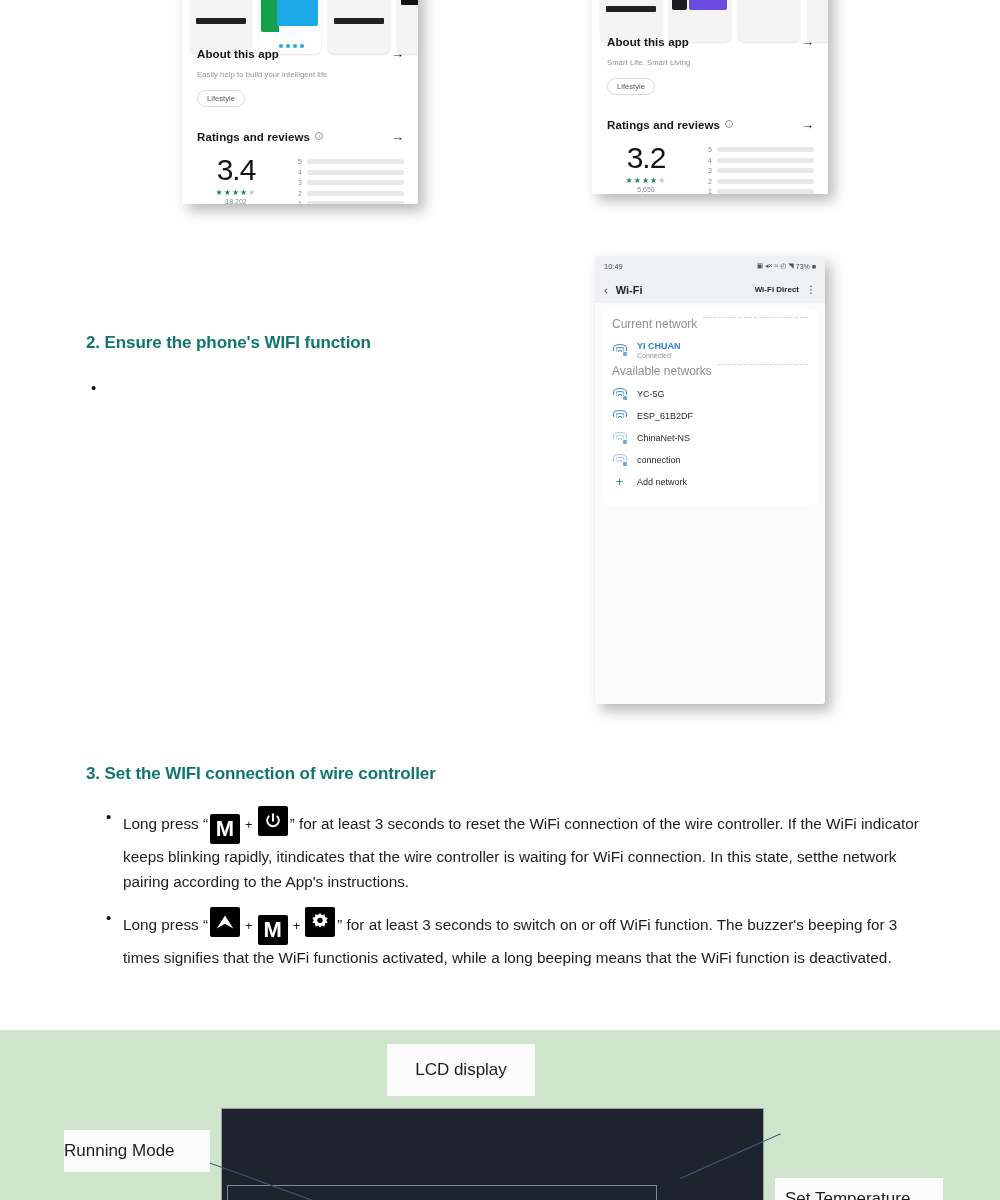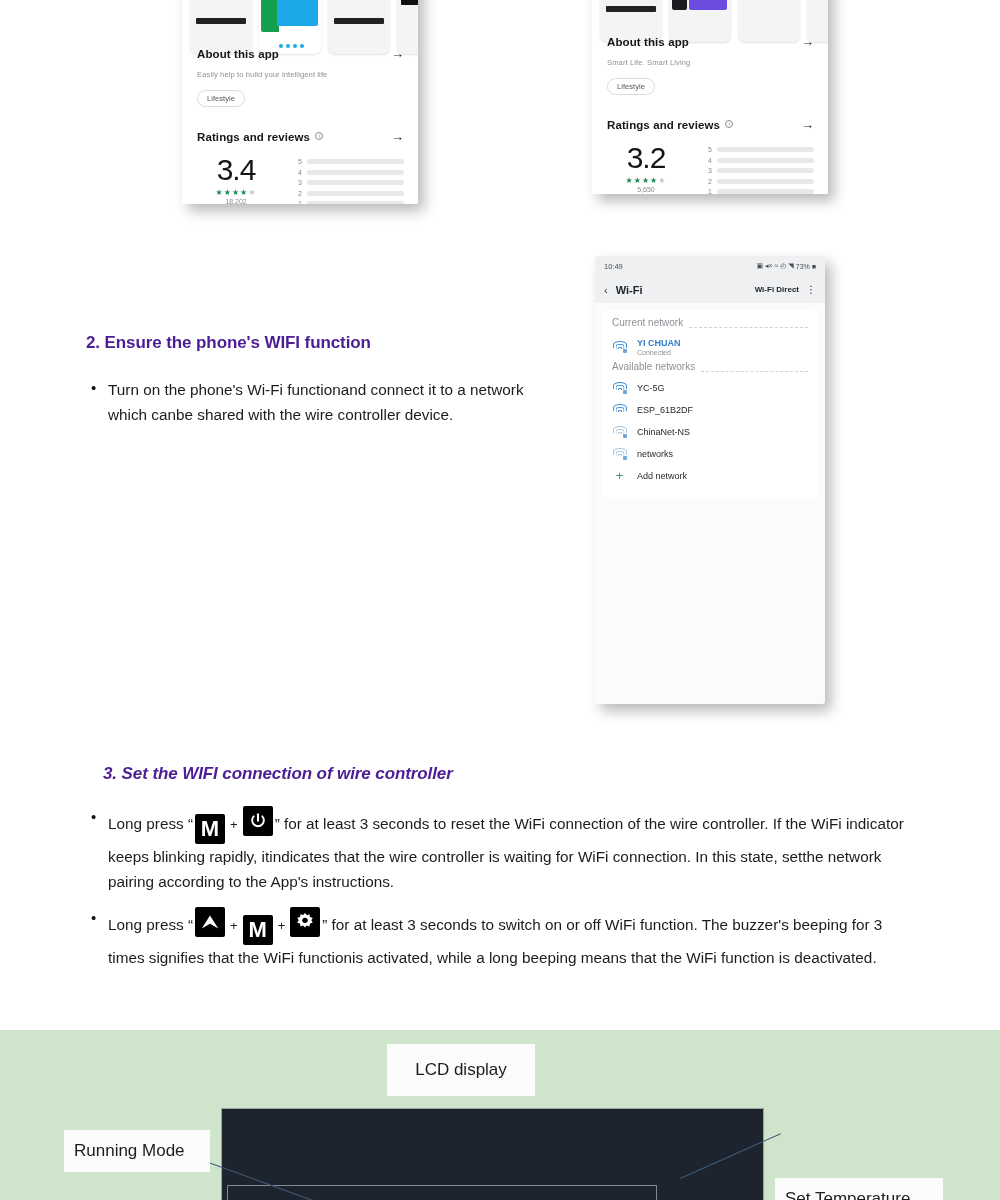--- a/index.html
+++ b/index.html
@@ -98,22 +98,22 @@
   .wf-toggle-card {
     margin:6px 7px 0; height:30px; background:#67a8ef; border-radius:16px;
     display:flex; align-items:center; padding:0 12px; color:#fff; font-size:9.5px;
   }
   .wf-switch {
     margin-left:auto; width:22px; height:12px; background:#bcd9f8; border-radius:7px; position:relative;
   }
   .wf-switch i { position:absolute; right:1px; top:1px; width:10px;height:10px;border-radius:50%;background:#fff; display:block;}
   .wf-list { margin:7px 7px 0; background:#fff; border-radius:8px; padding:7px 0 12px; }
   .wf-group {
-    display:flex; align-items:flex-end; gap:6px; padding:0 10px; margin-bottom:5px;
-    font-size:10px; color:#8d9096;
+    display:flex; align-items:flex-start; gap:6px; padding:0 10px; margin-bottom:5px;
+    font-size:12px; color:#8d9096;
   }
   .wf-group .rule { flex:1; border-top:1px dashed #cfd2d6; }
   .wf-item { display:flex; align-items:center; gap:10px; padding:5px 10px; }
   .wf-item .txt .nm { font-size:9px; color:#26292f; }
   .wf-item .txt .nm.cur { color:#2f7fd0; font-weight:600; }
   .wf-item .txt .sub { font-size:7px; color:#8d9096; margin-top:1px; }
   .wifi-glyph { width:15px; height:12px; position:relative; flex:0 0 auto;}
   .wifi-glyph span {
     position:absolute; left:50%; transform:translateX(-50%);
     border:1.4px solid #6fa8dc; border-bottom:none; border-radius:50% 50% 0 0;
@@ -122,36 +122,36 @@
   .wifi-glyph .b { width:9px;  height:4.5px; top:3px; }
   .wifi-glyph .c { width:4px;  height:2px; top:6px; border-radius:50% 50% 0 0;}
   .wifi-glyph.strong span { border-color:#3f8edb; }
   .wifi-glyph.weak span { border-color:#a9c6e0; }
   .lock-dot { position:absolute; right:0; bottom:0; width:4px;height:4px;background:#6fa8dc; border-radius:1px;}
   .plus-glyph { width:15px; text-align:center; color:#2fa05f; font-size:13px; line-height:12px;}
 
   
   .doc { position:absolute; left:0; top:0; width:1000px; }
   h2.sec {
-    position:absolute; font-size:17px; font-weight:bold; color:#4c1d95;
+    position:absolute; font-size:17px; font-weight:bold; color:#0f766e;
     letter-spacing:-0.1px; margin:0;
   }
   #h-sec2 { left:86px; top:333px; }
-  #h-sec3 { left:103px; top:764px;font-style:italic; }
+  #h-sec3 { left:86px; top:764px; }
 
   ul.blist { list-style:none; margin:0; padding:0; position:absolute; }
   ul.blist li { position:relative; padding-left:22px; margin-bottom:13px; }
   ul.blist li:before {
     content:"\2022"; position:absolute; left:5px; top:-1px;
     font-size:15px; color:#111317; line-height:1.55;
   }
   .ptxt { font-size:15.3px; color:#1a1c20; line-height:1.64; }
 
   #b-sec2 { left:86px; top:377px; width:450px; }
-  #b-sec3 { left:86px; top:806px; width:820px; }
+  #b-sec3 { left:101px; top:806px; width:820px; }
 
   .keycap {
     display:inline-block; vertical-align:-7px;
     width:30px; height:30px; background:#000; color:#fff;
     border-radius:2px; text-align:center; position:relative;
     margin:0 2px;
   }
   .keycap.m { font-size:22px; font-weight:bold; line-height:30px; font-family:"Liberation Sans",sans-serif;}
   .keycap svg { position:absolute; left:50%; top:50%; transform:translate(-50%,-50%);}
   .plus-sep { font-size:13px; color:#1a1c20; padding:0 3px; }
@@ -160,21 +160,21 @@
   #lcd-section {
     position:absolute; left:0; top:1030px; width:1000px; height:170px;
     background:#cfe5cb; overflow:hidden;
   }
   .callout {
     position:absolute; background:#fbfbfb;
     font-size:17px; color:#1b1d21; font-family:"Liberation Sans", sans-serif;
     display:flex; align-items:center; justify-content:center;
   }
   #co-lcd    { left:387px; top:14px;  width:148px; height:52px; }
-  #co-run    { left:64px;  top:100px; width:146px; height:42px; justify-content:flex-start; padding-left:10px;}
+  #co-run    { left:64px;  top:100px; width:146px; height:42px; justify-content:flex-start; }
   #co-out    { left:775px; top:100px; width:142px; height:42px; justify-content:flex-start; padding-left:10px;}
   #co-set    { left:775px; top:148px; width:168px; height:42px; justify-content:flex-start; padding-left:10px;}
 
   #lcd-panel {
     position:absolute; left:221px; top:78px; width:543px; height:120px;
     background:#1e242e; border:1px solid #9aa3ad;
   }
   #lcd-inner {
     position:absolute; left:227px; top:155px; width:430px; height:45px;
     border:1px solid #7f8996;
@@ -378,38 +378,38 @@
         </span>
     </div>
     <div class="wf-item">
       <span class="wifi-glyph weak">
           <span class="a"></span>
           <span class="b"></span>
           <span class="c"></span>
           <i class="lock-dot"></i>
         </span>
       <span class="txt">
-          <div class="nm">networks</div>
+          <div class="nm">connection</div>
         </span>
     </div>
     <div class="wf-item">
       <span class="plus-glyph">+</span>
       <span class="txt">
           <div class="nm">Add network</div>
         </span>
     </div>
   </div>
 </div>
 
 <div class="doc">
   <h2 class="sec" id="h-sec2">2. Ensure the phone's WIFI function</h2>
 
   <ul class="blist" id="b-sec2">
     <li>
-      <span class="ptxt">Turn on the phone's Wi-Fi functionand connect it to a network which canbe shared with the wire controller device.</span><br>
+      <br>
     </li>
   </ul>
 
   <h2 class="sec" id="h-sec3">3. Set the WIFI connection of wire controller</h2>
 
   <ul class="blist" id="b-sec3">
     <li>
       <span class="ptxt">
         <span>Long press “</span><span class="keycap m">M</span><span class="plus-sep">+</span><span class="keycap"><svg width="19" height="19" viewBox="0 0 24 24">
               <path d="M12 3.6v8.2" stroke="#fff" stroke-width="2.6" stroke-linecap="round" fill="none"></path>

